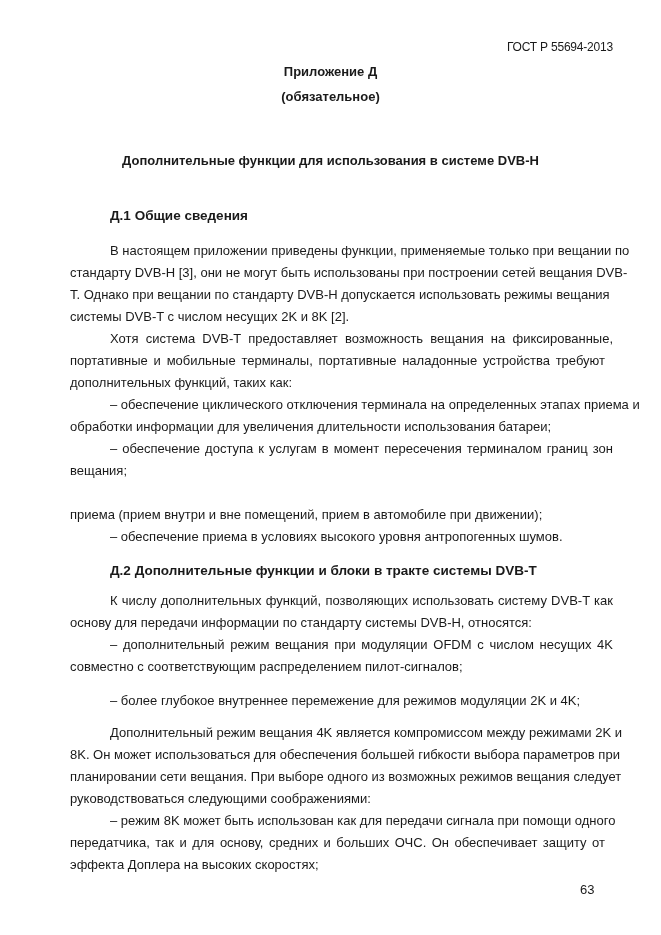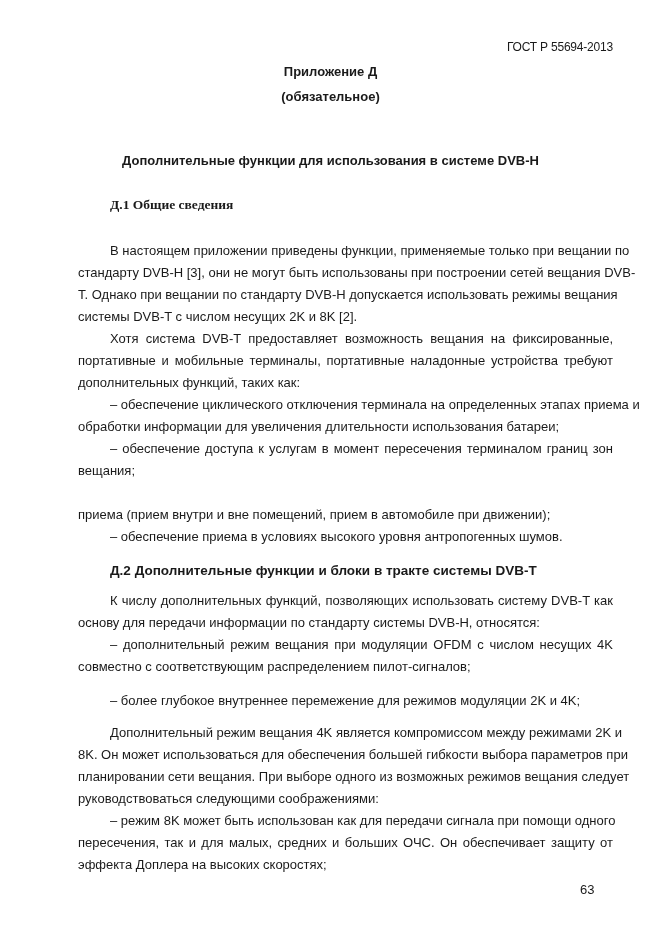--- a/index.html
+++ b/index.html
@@ -17,21 +17,21 @@
       font-weight: bold; font-size: 13px;
     }
     .section-title {
       position: absolute; left: 0; width: 661px; text-align: center;
       font-weight: bold; font-size: 13px;
     }
     .heading {
       position: absolute; left: 110px; font-weight: bold; font-size: 13.5px;
     }
     .line {
-      position: absolute; left: 78px; width: 535px;
+      position: absolute; left: 70px; width: 535px;
       font-size: 13px; line-height: 16px; white-space: nowrap;
       text-align: justify; text-align-last: justify;
     }
     .line.indent { left: 110px; width: 503px; }
     .line.last { text-align-last: left; }
     .page-number {
       position: absolute; left: 580px; top: 882px; font-size: 13px;
     }
   </style>
 </head>
@@ -39,21 +39,21 @@
 
 <div class="page">
 
   <div class="header-code">ГОСТ Р 55694-2013</div>
 
   <div class="appendix-title" style="top:64px;">Приложение Д</div>
   <div class="appendix-title" style="top:89px;">(обязательное)</div>
 
   <div class="section-title" style="top:153px;">Дополнительные функции для использования в системе DVB-H</div>
 
-  <div class="heading" style="top:197px;font-family:Liberation Serif, serif;">Д.1 Общие сведения</div>
+  <div class="heading" style="top:208px;">Д.1 Общие сведения</div>
 
   <div class="line indent" style="top:243px;">В настоящем приложении приведены функции, применяемые только при вещании по</div>
   <div class="line" style="top:265px;">стандарту DVB-H [3], они не могут быть использованы при построении сетей вещания DVB-</div>
   <div class="line" style="top:287px;">T. Однако при вещании по стандарту DVB-H допускается использовать режимы вещания</div>
   <div class="line last" style="top:309px;">системы DVB-T с числом несущих 2K и 8K [2].</div>
 
   <div class="line indent" style="top:331px;">Хотя система DVB-T предоставляет возможность вещания на фиксированные,</div>
   <div class="line" style="top:353px;">портативные и мобильные терминалы, портативные наладонные устройства требуют</div>
   <div class="line last" style="top:375px;">дополнительных функций, таких как:</div>
 
@@ -76,17 +76,17 @@
   <div class="line last" style="top:659px;">совместно с соответствующим распределением пилот-сигналов;</div>
 
   <div class="line indent last" style="top:681px;margin-top:12px;">– более глубокое внутреннее перемежение для режимов модуляции 2K и 4K;</div>
 
   <div class="line indent" style="top:725px;">Дополнительный режим вещания 4K является компромиссом между режимами 2K и</div>
   <div class="line" style="top:747px;">8K. Он может использоваться для обеспечения большей гибкости выбора параметров при</div>
   <div class="line" style="top:769px;">планировании сети вещания. При выборе одного из возможных режимов вещания следует</div>
   <div class="line last" style="top:791px;">руководствоваться следующими соображениями:</div>
 
   <div class="line indent" style="top:813px;">– режим 8K может быть использован как для передачи сигнала при помощи одного</div>
-  <div class="line" style="top:835px;">пересечения, так и для малых, средних и больших ОЧС. Он обеспечивает защиту от</div>
+  <div class="line" style="top:835px;">передатчика, так и для основу, средних и больших ОЧС. Он обеспечивает защиту от</div>
   <div class="line last" style="top:857px;">эффекта Доплера на высоких скоростях;</div>
 
   <div class="page-number">63</div>
 </div>
 
 </body></html>

